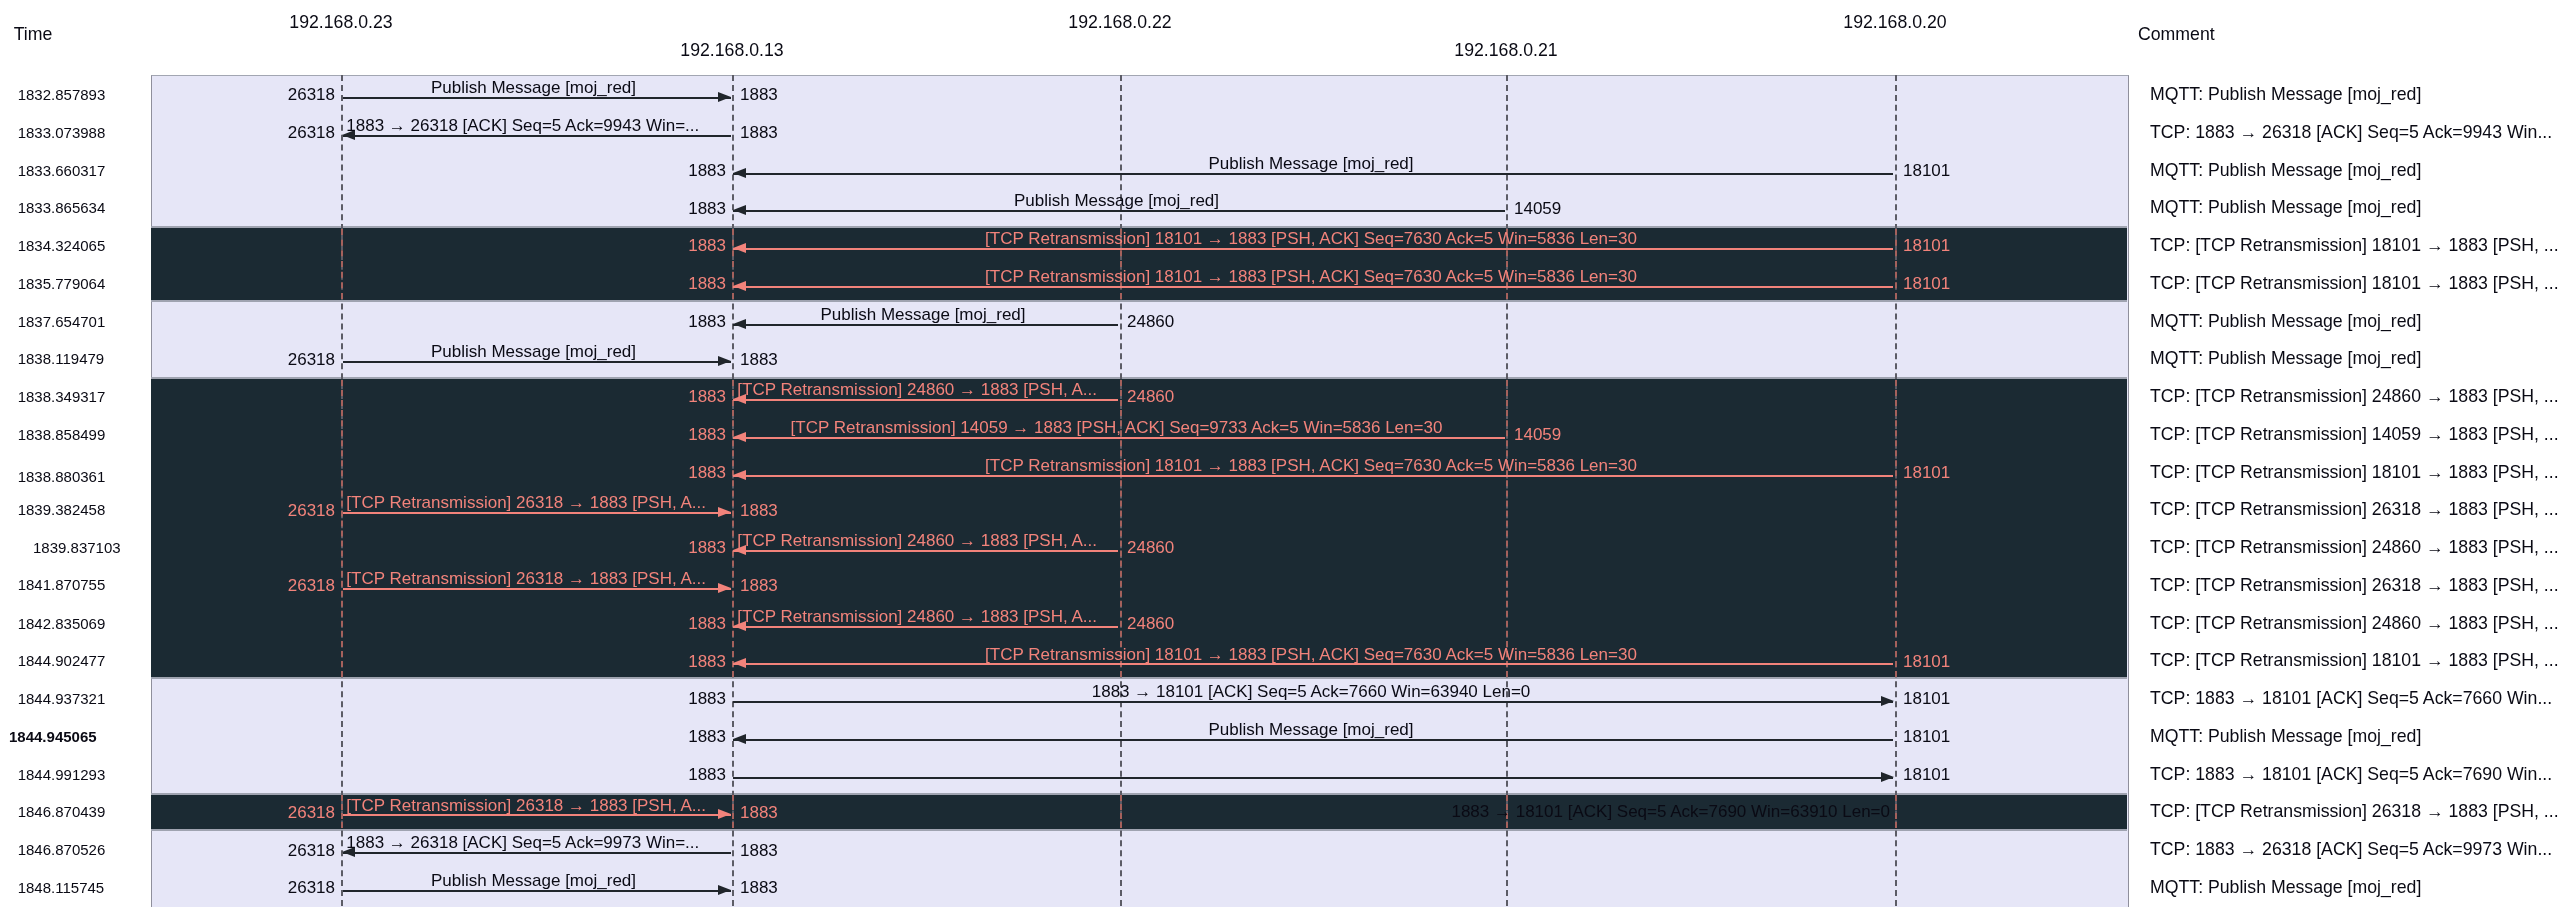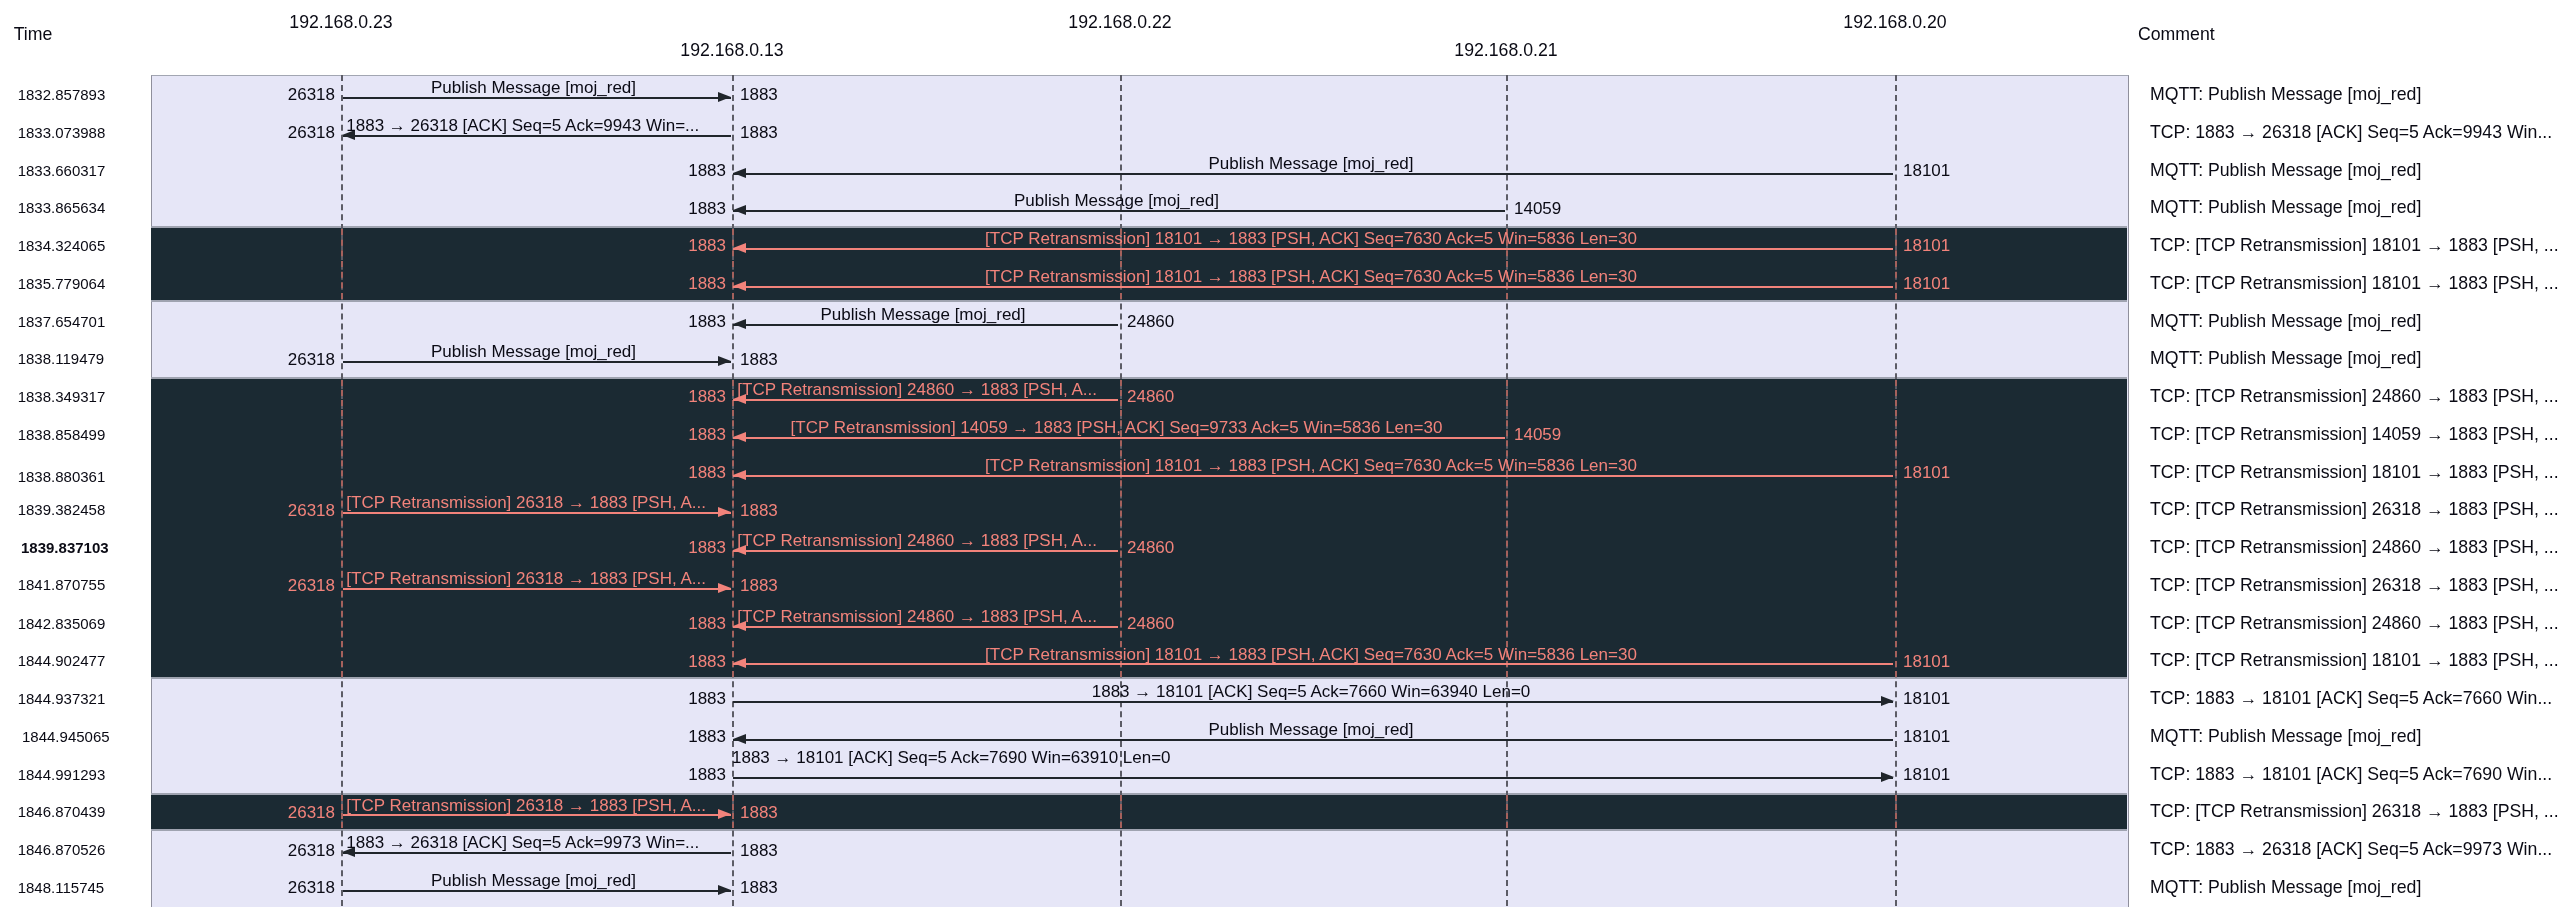--- a/index.html
+++ b/index.html
@@ -169,21 +169,21 @@
       <div>
         <div class="ts" style="left: 17.7px; top: 509px;">1839.382458</div>
         <div class="cm" style="left: 2138px; top: 509px;">TCP: [TCP Retransmission] 26318 → 1883 [PSH, ...</div>
         <div class="aline red" style="left: 343px; top: 512px; width: 388px;"></div>
         <div class="ahead right red" style="left: 718px; top: 507px;"></div>
         <div class="albl red" style="left: 341px; top: 503px; width: 385px; text-align: left; padding-left: 5.3px;">[TCP Retransmission] 26318 → 1883 [PSH, A...</div>
         <div class="port red" style="left: 230px; top: 511px; width: 105px; text-align: right;">26318</div>
         <div class="port red" style="left: 740px; top: 511px;">1883</div>
       </div>
       <div>
-        <div class="ts" style="left: 21px; top: 547px; font-weight: bold;">1839.837103</div>
+        <div class="ts" style="left: 33px; top: 547px;">1839.837103</div>
         <div class="cm" style="left: 2138px; top: 547px;">TCP: [TCP Retransmission] 24860 → 1883 [PSH, ...</div>
         <div class="aline red" style="left: 733px; top: 550px; width: 385px;"></div>
         <div class="ahead left red" style="left: 733px; top: 545px;"></div>
         <div class="albl red" style="left: 732px; top: 541px; width: 382px; text-align: left; padding-left: 5.3px;">[TCP Retransmission] 24860 → 1883 [PSH, A...</div>
         <div class="port red" style="left: 621px; top: 548px; width: 105px; text-align: right;">1883</div>
         <div class="port red" style="left: 1127px; top: 548px;">24860</div>
       </div>
       <div>
         <div class="ts" style="left: 17.7px; top: 584px;">1841.870755</div>
         <div class="cm" style="left: 2138px; top: 585px;">TCP: [TCP Retransmission] 26318 → 1883 [PSH, ...</div>
@@ -214,34 +214,34 @@
       <div>
         <div class="ts" style="left: 17.7px; top: 698px;">1844.937321</div>
         <div class="cm" style="left: 2138px; top: 698px; text-align: center;">TCP: 1883 → 18101 [ACK] Seq=5 Ack=7660 Win...</div>
         <div class="aline" style="left: 733px; top: 701px; width: 1160px;"></div>
         <div class="ahead right" style="left: 1881px; top: 696px;"></div>
         <div class="albl" style="left: 732px; top: 692px; width: 1158px; text-align: center;">1883 → 18101 [ACK] Seq=5 Ack=7660 Win=63940 Len=0</div>
         <div class="port" style="left: 621px; top: 699px; width: 105px; text-align: right;">1883</div>
         <div class="port" style="left: 1903px; top: 699px;">18101</div>
       </div>
       <div>
-        <div class="ts" style="left: 22px; top: 736px;">1844.945065</div>
+        <div class="ts" style="left: 9px; top: 736px; font-weight: bold;">1844.945065</div>
         <div class="cm" style="left: 2138px; top: 736px;">MQTT: Publish Message [moj_red]</div>
         <div class="aline" style="left: 733px; top: 739px; width: 1160px;"></div>
         <div class="ahead left" style="left: 733px; top: 734px;"></div>
         <div class="albl" style="left: 732px; top: 730px; width: 1158px; text-align: center;">Publish Message [moj_red]</div>
         <div class="port" style="left: 621px; top: 737px; width: 105px; text-align: right;">1883</div>
         <div class="port" style="left: 1903px; top: 737px;">18101</div>
       </div>
       <div>
         <div class="ts" style="left: 17.7px; top: 774px;">1844.991293</div>
         <div class="cm" style="left: 2138px; top: 774px;">TCP: 1883 → 18101 [ACK] Seq=5 Ack=7690 Win...</div>
         <div class="aline" style="left: 733px; top: 777px; width: 1160px;"></div>
         <div class="ahead right" style="left: 1881px; top: 772px;"></div>
-        <div class="albl" style="left: 732px; top: 758px; width: 1158px; text-align: left;">1883 → 18101 [ACK] Seq=5 Ack=7690 Win=63910 Len=0</div>
+        <div class="albl" style="left: 732px; top: 812px; width: 1158px; text-align: right;">1883 → 18101 [ACK] Seq=5 Ack=7690 Win=63910 Len=0</div>
         <div class="port" style="left: 621px; top: 775px; width: 105px; text-align: right;">1883</div>
         <div class="port" style="left: 1903px; top: 775px;">18101</div>
       </div>
       <div>
         <div class="ts" style="left: 17.7px; top: 811px;">1846.870439</div>
         <div class="cm" style="left: 2138px; top: 811px;">TCP: [TCP Retransmission] 26318 → 1883 [PSH, ...</div>
         <div class="aline red" style="left: 343px; top: 814px; width: 388px;"></div>
         <div class="ahead right red" style="left: 718px; top: 809px;"></div>
         <div class="albl red" style="left: 341px; top: 806px; width: 385px; text-align: left; padding-left: 5.3px;">[TCP Retransmission] 26318 → 1883 [PSH, A...</div>
         <div class="port red" style="left: 230px; top: 813px; width: 105px; text-align: right;">26318</div>

